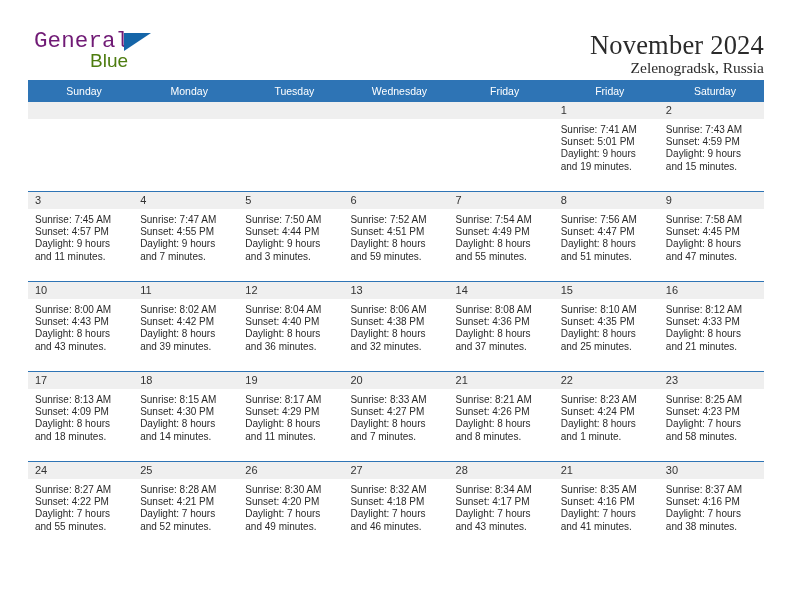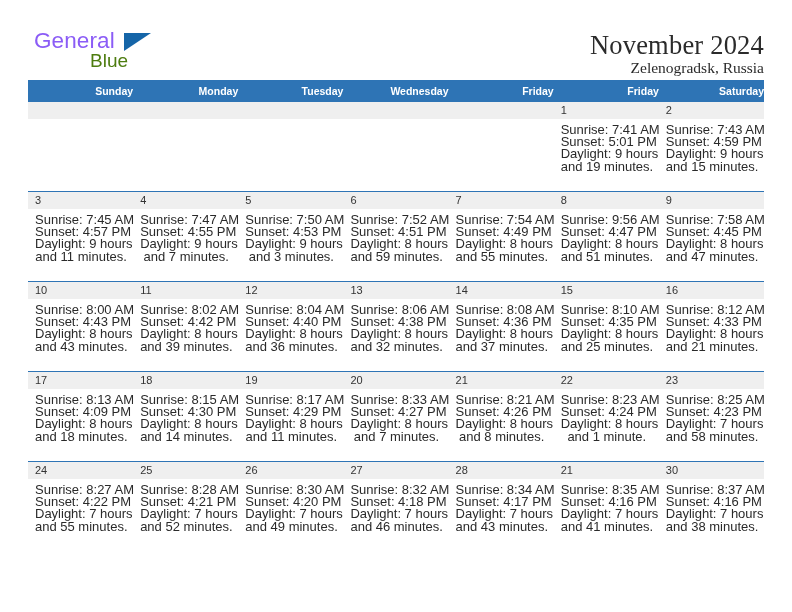--- a/index.html
+++ b/index.html
@@ -36,22 +36,23 @@
     width: 130px;
     height: 52px;
     user-select: none;
   }
   .logo-general {
     position: absolute;
     left: 6px;
     top: 0px;
     font-size: 22.5px;
     letter-spacing: 0.1px;
-    color: #8b5cf6;
+    color: #701a75;
     line-height: 1;
+    font-family: Liberation Mono, monospace;
   }
   .logo-blue {
     position: absolute;
     left: 62px;
     top: 21px;
     font-size: 19px;
     color: #4d7c0f;
     line-height: 1;
   }
   .logo-tri {
@@ -86,22 +87,22 @@
   .cal {
     margin-top: 10px;
     width: 736px;
     border-collapse: collapse;
     table-layout: fixed;
   }
   .cal th {
     background: #2e74b5;
     color: #ffffff;
     font-size: 10.5px;
-    font-weight: bold;
-    text-align: right;
+    font-weight: normal;
+    text-align: center;
     padding: 5px 0 5px 7px;
     height: 19px;
     box-sizing: border-box;
     border: none;
   }
   .cal td {
     vertical-align: top;
     padding: 0;
     border-top: 1px solid #2e74b5;
     border-bottom: none;
@@ -118,24 +119,23 @@
     padding: 3px 0 3px 7px;
     height: 17px;
     box-sizing: border-box;
     line-height: 11px;
   }
   .daynum.empty {
     background: #efefef;
   }
   .cellbody {
     padding: 5px 6px 0 7px;
-    font-size: 13px;
+    font-size: 10px;
     line-height: 12.2px;
     color: #2a2a2a;
-    text-align: center;
   }
   .cellbody div {
     white-space: nowrap;
   }
 </style>
 </head>
 <body>
 
 <div class="page">
 
@@ -223,21 +223,21 @@
               <div>Sunrise: 7:47 AM</div>
               <div>Sunset: 4:55 PM</div>
               <div>Daylight: 9 hours</div>
               <div>and 7 minutes.</div>
             </div>
           </td>
           <td>
             <div class="daynum">5</div>
             <div class="cellbody">
               <div>Sunrise: 7:50 AM</div>
-              <div>Sunset: 4:53 PM</div>
+              <div>Sunset: 4:44 PM</div>
               <div>Daylight: 9 hours</div>
               <div>and 3 minutes.</div>
             </div>
           </td>
           <td>
             <div class="daynum">6</div>
             <div class="cellbody">
               <div>Sunrise: 7:52 AM</div>
               <div>Sunset: 4:51 PM</div>
               <div>Daylight: 8 hours</div>
@@ -249,21 +249,21 @@
             <div class="cellbody">
               <div>Sunrise: 7:54 AM</div>
               <div>Sunset: 4:49 PM</div>
               <div>Daylight: 8 hours</div>
               <div>and 55 minutes.</div>
             </div>
           </td>
           <td>
             <div class="daynum">8</div>
             <div class="cellbody">
-              <div>Sunrise: 9:56 AM</div>
+              <div>Sunrise: 7:56 AM</div>
               <div>Sunset: 4:47 PM</div>
               <div>Daylight: 8 hours</div>
               <div>and 51 minutes.</div>
             </div>
           </td>
           <td>
             <div class="daynum">9</div>
             <div class="cellbody">
               <div>Sunrise: 7:58 AM</div>
               <div>Sunset: 4:45 PM</div>

